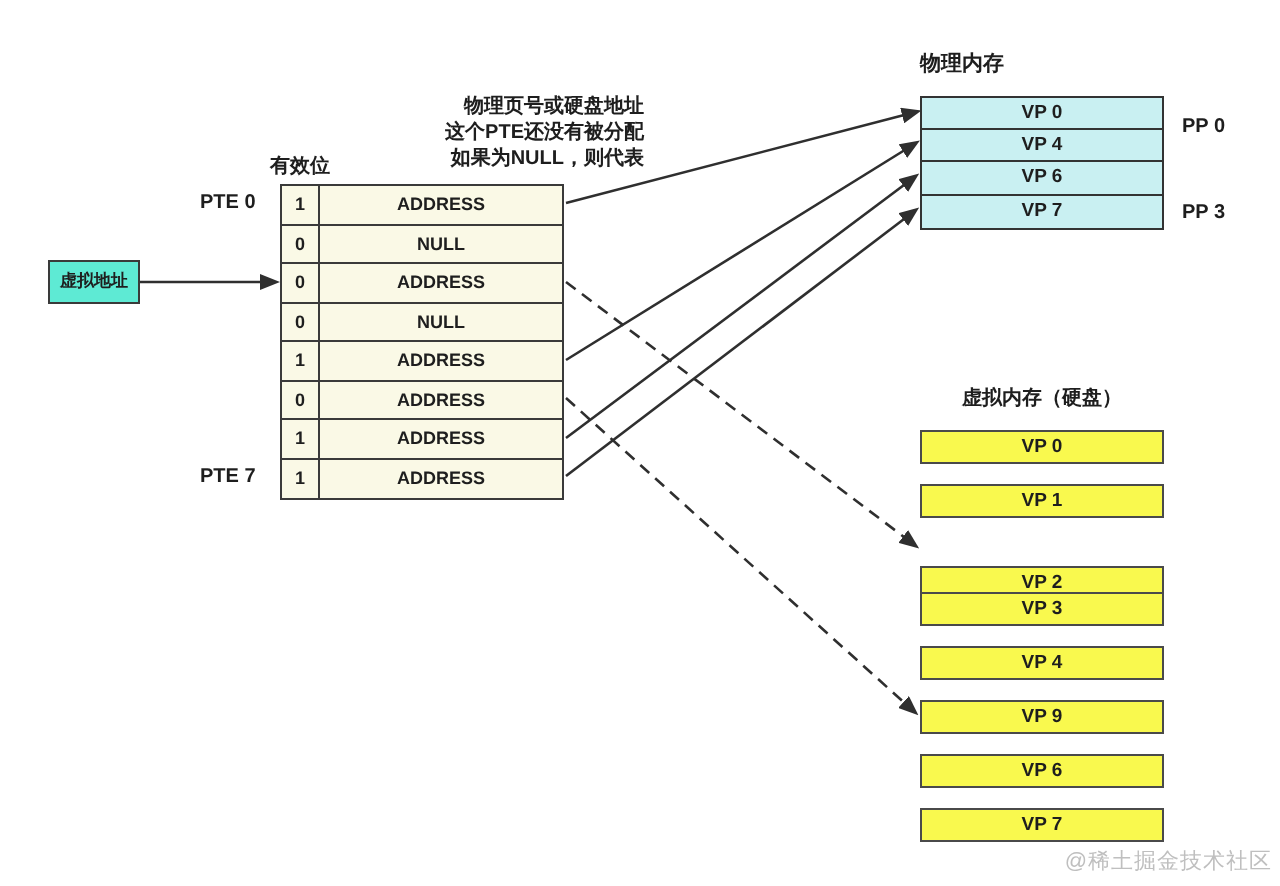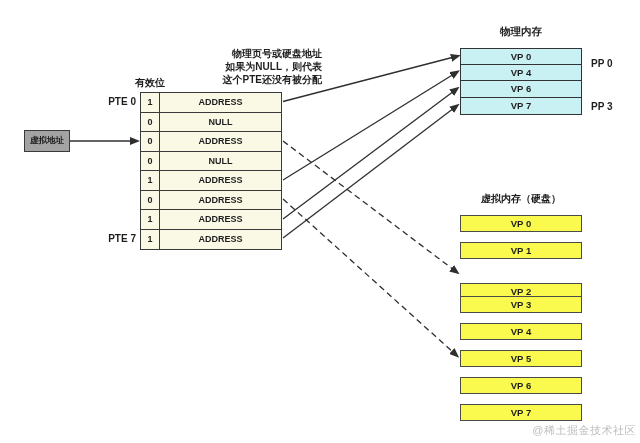--- a/index.html
+++ b/index.html
@@ -13,44 +13,44 @@
 
   .annotation {
     position: absolute; left: 120px; top: 47px; width: 202px;
     text-align: right; font-size: 10px; font-weight: bold; line-height: 13px;
   }
   .valid-label {
     position: absolute; left: 126px; top: 76px; width: 48px;
     text-align: center; font-size: 10px; font-weight: bold;
   }
   .pte-label {
-    position: absolute; left: 100px; width: 36px; text-align: right;
+    position: absolute; left: 100px; width: 36px; text-align: left;
     font-size: 10px; font-weight: bold;
   }
   .va-box {
     position: absolute; left: 24px; top: 130px; width: 46px; height: 22px;
-    background: #a3a3a3; border: 1.5px solid #3a3a3a;
+    background: #5eead4; border: 1.5px solid #3a3a3a;
     display: flex; align-items: center; justify-content: center;
     font-size: 8.5px; font-weight: bold;
   }
   .page-table {
     position: absolute; left: 140px; top: 92px;
     background: #FAF9E6; border: 1.5px solid #3a3a3a;
     display: grid; grid-template-columns: 19px 121px; grid-auto-rows: 19.5px;
   }
   .pt-cell {
     display: flex; align-items: center; justify-content: center;
     font-size: 9px; font-weight: bold; border-bottom: 1px solid #3a3a3a;
   }
   .pt-valid { border-right: 1.5px solid #3a3a3a; }
   .pt-last { border-bottom: none; }
 
   .phys-title {
     position: absolute; left: 460px; top: 25px; width: 122px;
-    text-align: center; font-size: 10.5px; font-weight: bold;
+    text-align: left; font-size: 10.5px; font-weight: bold;
   }
   .phys-box {
     position: absolute; left: 460px; top: 48px; width: 122px;
     background: #C9F0F2; border: 1.5px solid #333333;
   }
   .phys-row {
     height: 16.2px; border-bottom: 1px solid #333333;
     display: flex; align-items: center; justify-content: center;
     font-size: 9.5px; font-weight: bold;
   }
@@ -87,22 +87,22 @@
     <line x1="283" y1="101.5" x2="454" y2="57" stroke="#2f2f2f" stroke-width="1.3" marker-end="url(#ah)"></line>
     <line x1="283" y1="180" x2="454" y2="74" stroke="#2f2f2f" stroke-width="1.3" marker-end="url(#ah)"></line>
     <line x1="283" y1="219" x2="454" y2="91" stroke="#2f2f2f" stroke-width="1.3" marker-end="url(#ah)"></line>
     <line x1="283" y1="238" x2="454" y2="108" stroke="#2f2f2f" stroke-width="1.3" marker-end="url(#ah)"></line>
     <line x1="283" y1="141" x2="454" y2="270" stroke="#2f2f2f" stroke-width="1.3" stroke-dasharray="6 4" marker-end="url(#ah)"></line>
     <line x1="283" y1="199" x2="454" y2="353" stroke="#2f2f2f" stroke-width="1.3" stroke-dasharray="6 4" marker-end="url(#ah)"></line>
   </svg>
 
   <div class="annotation">
     <div>物理页号或硬盘地址</div>
+    <div>这个PTE还没有被分配</div>
     <div>如果为NULL，则代表</div>
-    <div>这个PTE还没有被分配</div>
   </div>
 
   <div class="valid-label">有效位</div>
 
   <div class="pte-label" style="top:96px;">PTE 0</div>
   <div class="pte-label" style="top:233px;">PTE 7</div>
 
   <div class="va-box">
     <span>虚拟地址</span>
   </div>
@@ -135,19 +135,19 @@
   </div>
   <div class="pp-label" style="top:58px;">PP 0</div>
   <div class="pp-label" style="top:101px;">PP 3</div>
 
   <div class="disk-title">虚拟内存（硬盘）</div>
   <div class="disk-row" style="top:215px;">VP 0</div>
   <div class="disk-row" style="top:242px;">VP 1</div>
   <div class="disk-row" style="top:283px;">VP 2</div>
   <div class="disk-row" style="top:296px;">VP 3</div>
   <div class="disk-row" style="top:323px;">VP 4</div>
-  <div class="disk-row" style="top:350px;">VP 5</div>
+  <div class="disk-row" style="top:350px;">VP 9</div>
   <div class="disk-row" style="top:377px;">VP 6</div>
   <div class="disk-row" style="top:404px;">VP 7</div>
 
   <div class="watermark">@稀土掘金技术社区</div>
 
 </div>
 
 </body></html>

